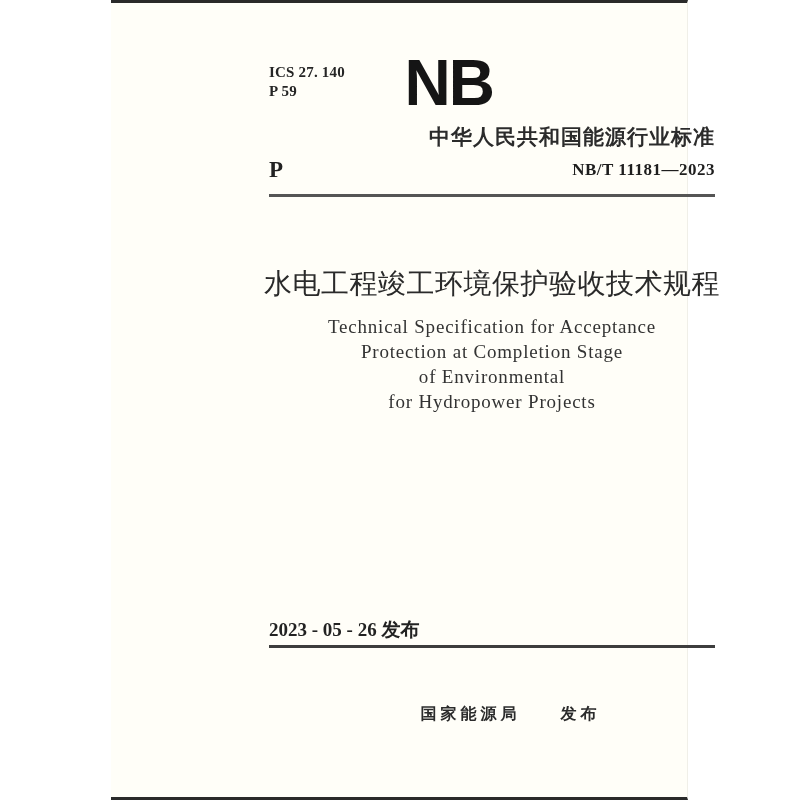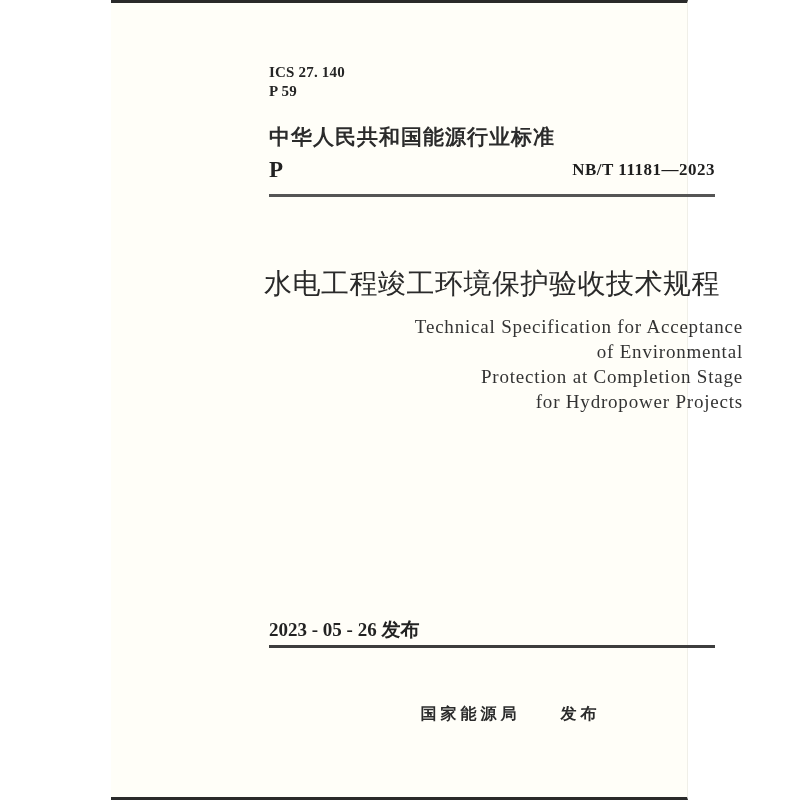--- a/index.html
+++ b/index.html
@@ -31,21 +31,21 @@
     color:#252525;letter-spacing:0.2px;
   }
   .nb-logo{
     position:absolute;right:194px;top:50px;
     font-family:"Liberation Sans","DejaVu Sans",sans-serif;
     font-weight:900;font-size:64px;line-height:60px;
     letter-spacing:-2px;color:#151515;
   }
   .std-name{
     position:absolute;left:158px;top:121px;width:446px;
-    text-align:left;
+    text-align:right;
     font-family:"Liberation Sans","DejaVu Sans",sans-serif;
     font-weight:bold;font-size:21px;line-height:26px;
     letter-spacing:1px;color:#2b2b2b;
   }
   .code-row{
     position:absolute;left:158px;top:152px;width:446px;height:28px;
     display:flex;justify-content:space-between;align-items:flex-end;
   }
   .doc-class{
     font-weight:bold;font-size:23px;line-height:26px;color:#222;
@@ -59,21 +59,21 @@
     background:#555555;
   }
   .title-zh{
     position:absolute;left:130px;top:262px;width:502px;
     text-align:center;
     font-size:28px;line-height:37px;font-weight:500;
     letter-spacing:0.5px;color:#2a2a2a;
   }
   .title-en{
     position:absolute;left:130px;top:311px;width:502px;
-    text-align:right;
+    text-align:center;
     font-size:19px;line-height:25px;
     letter-spacing:0.8px;color:#333;
   }
   .dates-row{
     position:absolute;left:158px;top:615px;width:446px;
     display:flex;justify-content:space-between;align-items:flex-start;
     font-weight:bold;font-size:19px;line-height:24px;color:#222;
   }
   .rule-bottom{
     position:absolute;left:158px;top:642px;width:446px;height:3px;
@@ -92,36 +92,37 @@
 
 <div class="stage">
 
   <div class="cover">
 
     <div class="ics-block">
       <div>ICS 27. 140</div>
       <div>P 59</div>
     </div>
 
+    <div class="nb-logo">NB</div>
 
     <div class="std-name">中华人民共和国能源行业标准</div>
 
     <div class="code-row">
       <span class="doc-class">P</span>
       <span class="std-code">NB/T 11181—2023</span>
     </div>
 
     <div class="rule-top"></div>
 
     <div class="title-zh">水电工程竣工环境保护验收技术规程</div>
 
     <div class="title-en">
       <div>Technical Specification for Acceptance</div>
+      <div>Protection at Completion Stage</div>
       <div>of Environmental</div>
-      <div>Protection at Completion Stage</div>
       <div>for Hydropower Projects</div>
     </div>
 
     <div class="dates-row">
       <span>2023 - 05 - 26 发布</span>
     </div>
 
     <div class="rule-bottom"></div>
 
     <div class="publisher">国家能源局　　发布</div>

